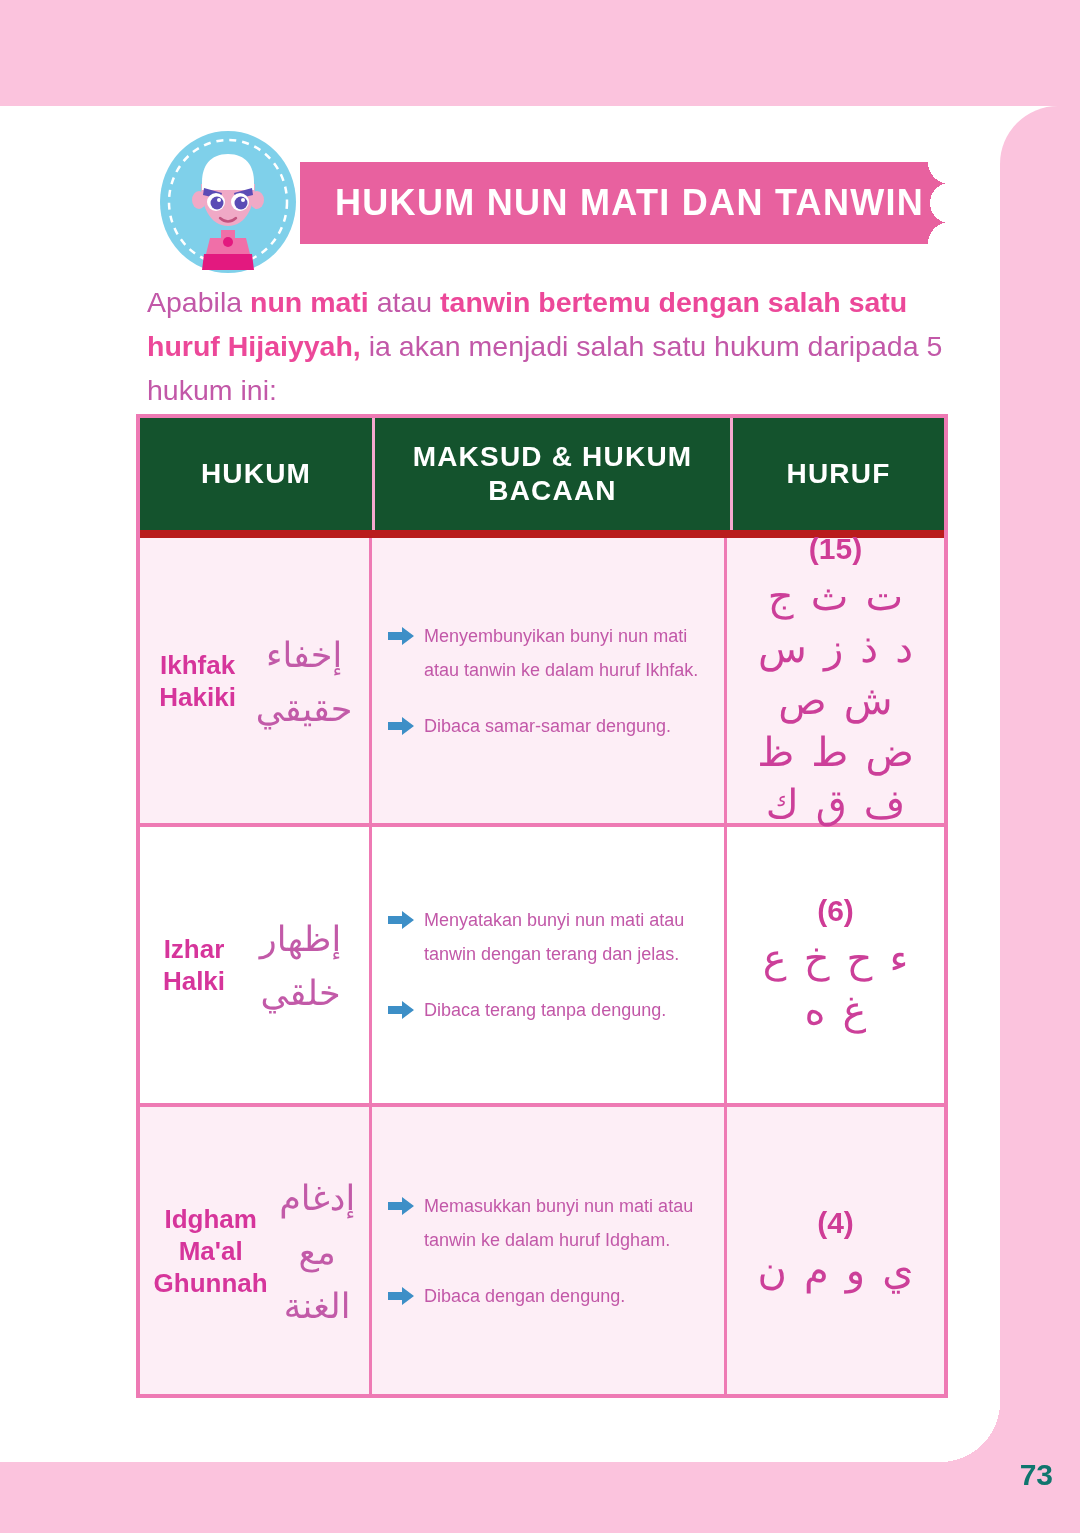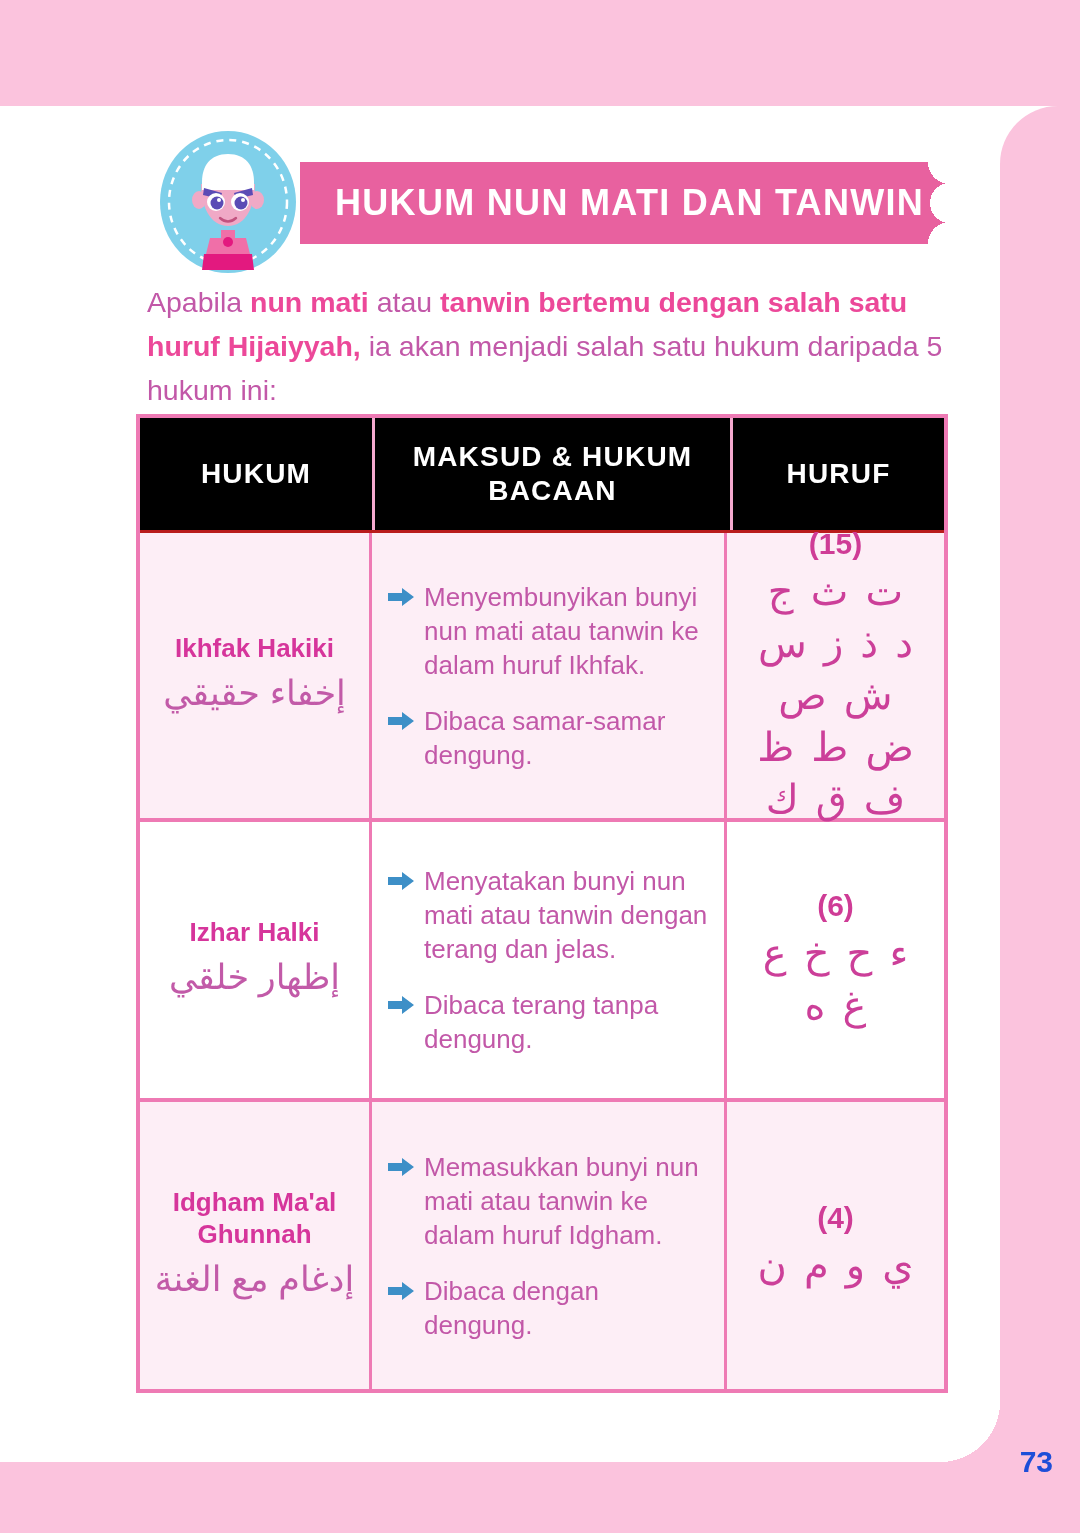--- a/index.html
+++ b/index.html
@@ -123,23 +123,23 @@
   .table {
     position: absolute;
     left: 136px; top: 414px;
     width: 812px;
     border: 4px solid #ee7ab4;
     box-sizing: border-box;
     background: #fdeef6;
   }
   .thead {
     display: flex;
-    background: #000000;
+    background: #14532d;
     height: 112px;
-    border-bottom: 3px solid #b91c1c;
+    border-bottom: 8px solid #b91c1c;
   }
   .thead .cell {
     display: flex;
     align-items: center;
     justify-content: center;
     text-align: center;
     color: #ffffff;
     font-size: 28px;
     font-weight: 700;
     letter-spacing: 1.2px;
@@ -156,21 +156,21 @@
   }
   .trow:last-child { border-bottom: none; }
   .trow.shade { background: #fdeef6; }
   .trow.plain { background: #ffffff; }
 
   .trow .c1, .trow .c2 { border-right: 3px solid #ee7ab4; }
   .trow .cell { box-sizing: border-box; }
 
   .hukum-cell {
     display: flex;
-    flex-direction: column;
+    flex-direction: row;
     align-items: center;
     justify-content: center;
     text-align: center;
     padding: 10px 8px;
   }
   .hukum-name {
     color: #d6359b;
     font-size: 26px;
     font-weight: 700;
     line-height: 32px;
@@ -194,21 +194,21 @@
     display: flex;
     align-items: flex-start;
     gap: 10px;
   }
   .arrow-ico {
     flex: none;
     margin-top: 8px;
   }
   .bullet-text {
     color: #c258a8;
-    font-size: 26px;
+    font-size: 18px;
     line-height: 34px;
   }
 
   .huruf-cell {
     display: flex;
     flex-direction: column;
     align-items: center;
     justify-content: center;
     padding: 10px 29px;
   }
@@ -229,22 +229,22 @@
     word-spacing: 6px;
   }
 
   .r1 .cell { height: 285px; }
   .r2 .cell { height: 276px; }
   .r3 .cell { height: 287px; }
 
   
   .page-num {
     position: absolute;
-    right: 27px; bottom: 54px;
-    color: #1d4ed8;
+    right: 27px; bottom: 41px;
+    color: #0f766e;
     font-size: 30px;
     font-weight: 700;
   }
 </style>
 </head>
 <body>
 
 <div id="page">
 
   <div class="band-top"></div>

